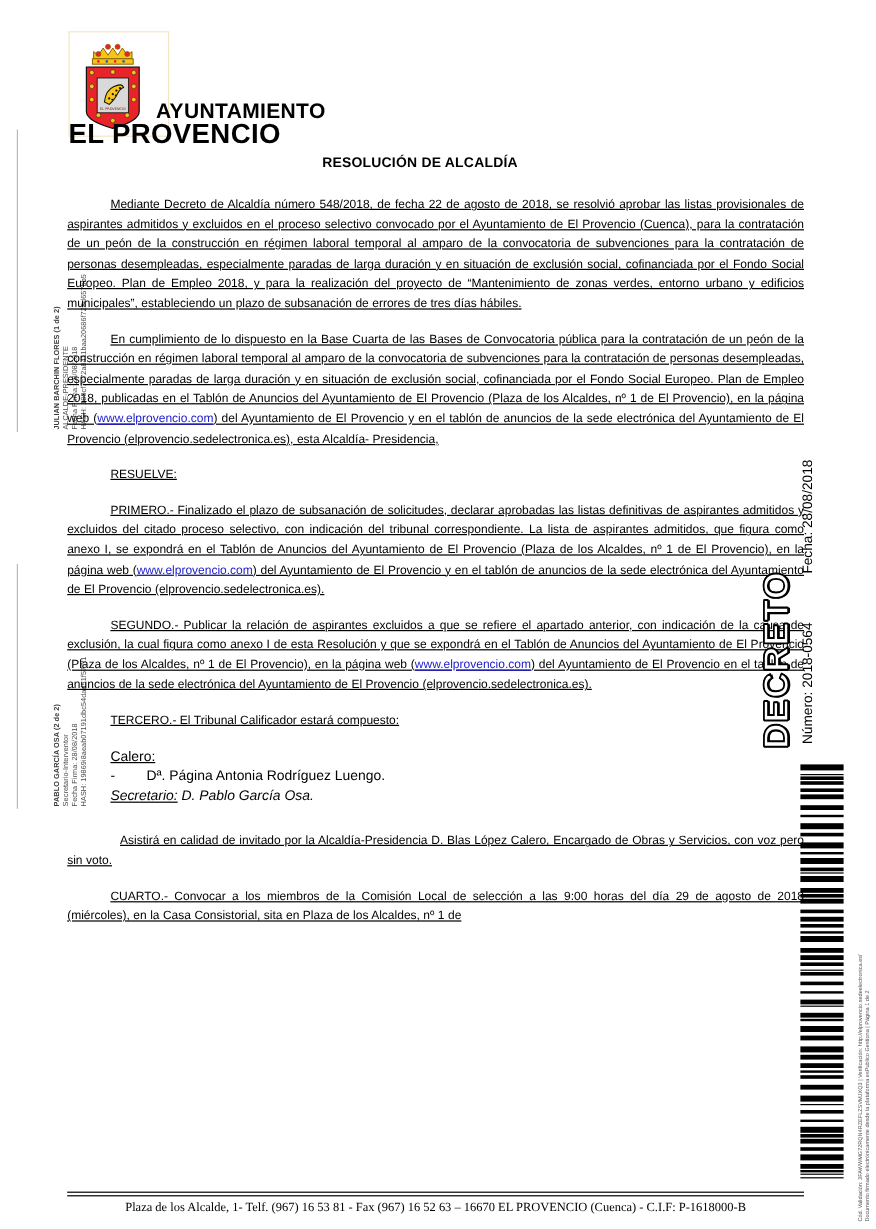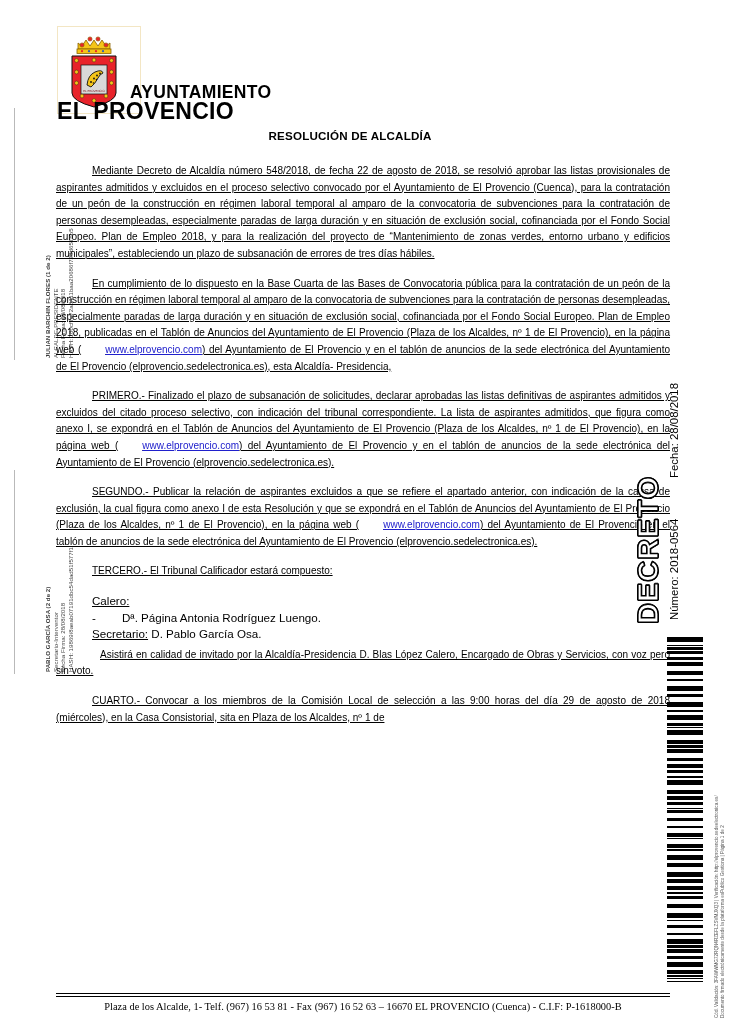--- a/index.html
+++ b/index.html
@@ -64,21 +64,21 @@
   }
   p.para {
     margin:0 0 13px 0;
     font-size:10px;
     line-height:16.6px;
     text-align:justify;
     text-indent:36px;
     word-spacing:0.1px;
     text-decoration:underline;
   }
-  .lnk { color:#2020cc; text-decoration:underline;margin-left:24px; }
+  .lnk { color:#2020cc; text-decoration:underline; }
   .u { text-decoration:underline; }
   .heading-line {
     margin:0 0 13px 0;
     font-size:11.6px; line-height:16.6px; text-indent:36px;
   }
   .list-line {
     margin:0; font-size:11.6px; line-height:16.6px;
     text-indent:0; padding-left:0;
   }
   .list-line .dash { display:inline-block; width:30px; }
@@ -219,33 +219,34 @@
 </div>
 
 <div class="doc-title">RESOLUCIÓN DE ALCALDÍA</div>
 
 <div class="body-col">
 
   <p class="para">Mediante Decreto de Alcaldía número 548/2018, de fecha 22 de agosto de 2018, se resolvió aprobar las listas provisionales de aspirantes admitidos y excluidos en el proceso selectivo convocado por el Ayuntamiento de El Provencio (Cuenca), para la contratación de un peón de la construcción en régimen laboral temporal al amparo de la convocatoria de subvenciones para la contratación de personas desempleadas, especialmente paradas de larga duración y en situación de exclusión social, cofinanciada por el Fondo Social Europeo. Plan de Empleo 2018, y para la realización del proyecto de “Mantenimiento de zonas verdes, entorno urbano y edificios municipales”, estableciendo un plazo de subsanación de errores de tres días hábiles.</p>
 
   <p class="para"><span>En cumplimiento de lo dispuesto en la Base Cuarta de las Bases de Convocatoria pública para la contratación de un peón de la construcción en régimen laboral temporal al amparo de la convocatoria de subvenciones para la contratación de personas desempleadas, especialmente paradas de larga duración y en situación de exclusión social, cofinanciada por el Fondo Social Europeo. Plan de Empleo 2018, publicadas en el Tablón de Anuncios del Ayuntamiento de El Provencio (Plaza de los Alcaldes, nº 1 de El Provencio), en la página web  (</span><a class="lnk" href="#">www.elprovencio.com</a><span>) del Ayuntamiento de El Provencio y en el tablón de anuncios de la sede electrónica del Ayuntamiento de El Provencio (elprovencio.sedelectronica.es), esta Alcaldía- Presidencia,</span></p>
 
+  <p class="para">RESUELVE:</p>
 
   <p class="para"><span>PRIMERO.- Finalizado el plazo de subsanación de solicitudes, declarar aprobadas las listas definitivas de aspirantes admitidos y excluidos del citado proceso selectivo, con indicación del tribunal correspondiente. La lista de aspirantes admitidos, que figura como anexo I, se expondrá en el Tablón de Anuncios del Ayuntamiento de El Provencio (Plaza de los Alcaldes, nº 1 de El Provencio), en la página web  (</span><a class="lnk" href="#">www.elprovencio.com</a><span>) del Ayuntamiento de El Provencio y en el tablón de anuncios de la sede electrónica del Ayuntamiento de El Provencio (elprovencio.sedelectronica.es).</span></p>
 
   <p class="para"><span>SEGUNDO.- Publicar la relación de aspirantes excluidos a que se refiere el apartado anterior, con indicación de la causa de exclusión, la cual figura como anexo I de esta Resolución y que se expondrá en el Tablón de Anuncios del Ayuntamiento de El Provencio (Plaza de los Alcaldes, nº 1 de El Provencio), en la página web  (</span><a class="lnk" href="#">www.elprovencio.com</a><span>) del Ayuntamiento de El Provencio en el tablón de anuncios de la sede electrónica del Ayuntamiento de El Provencio (elprovencio.sedelectronica.es).</span></p>
 
   <p class="para">TERCERO.- El Tribunal Calificador estará compuesto:</p>
 
 
   <div class="heading-line" style="text-indent:36px;margin-bottom:0;"><span class="u">Calero:</span></div>
 
   <div class="list-line" style="padding-left:36px;"><span class="dash">-</span><span>Dª. Página Antonia Rodríguez Luengo.</span></div>
 
-  <div class="heading-line" style="text-indent:36px;margin-bottom:4px;"><span class="u">Secretario:</span><span> D. Pablo García Osa.</span></div>
+  <div class="heading-line" style="text-indent:36px;margin-bottom:21px;font-style:italic;"><span class="u">Secretario:</span><span> D. Pablo García Osa.</span></div>
 
   <p class="para" style="text-indent:44px;">Asistirá en calidad de invitado por la Alcaldía-Presidencia D. Blas López Calero, Encargado de Obras y Servicios, con voz pero sin voto.</p>
 
   <p class="para">CUARTO.- Convocar a los  miembros de la Comisión Local de selección a las 9:00 horas del día 29 de agosto de 2018 (miércoles), en la Casa Consistorial, sita en Plaza de los Alcaldes, nº 1 de</p>
 </div>
 
 <div class="right-margin">
   <div class="decreto-word">DECRETO</div>
   <div class="decreto-meta" id="numero">Número: 2018-0564</div>
   <div class="decreto-meta" id="fecha">Fecha: 28/08/2018</div>

